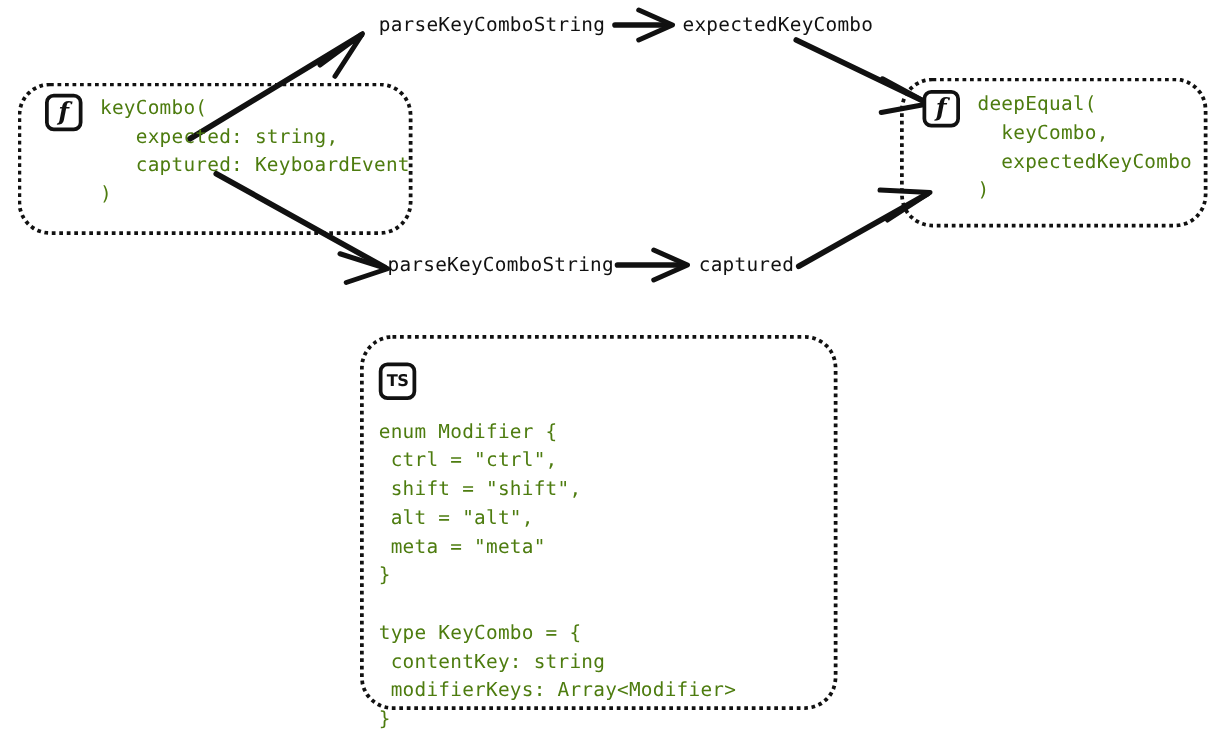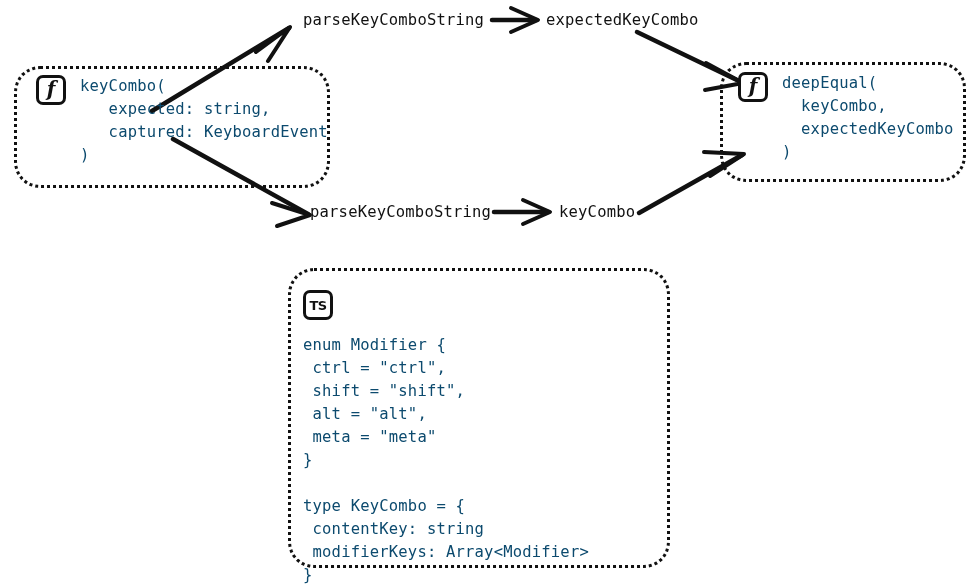--- a/index.html
+++ b/index.html
@@ -62,21 +62,21 @@
     font-family: "DejaVu Sans", "Liberation Sans", sans-serif;
     font-style: normal;
     font-size: 13px;
     letter-spacing: -0.5px;
   }
   .code {
     white-space: pre;
     font-size: 15.5px;
     line-height: 23px;
     letter-spacing: 0.2px;
-    color: #0c4a6e;
+    color: #4d7c0f;
   }
   .edge-label {
     position: absolute;
     white-space: nowrap;
     font-size: 15.5px;
     line-height: 20px;
     letter-spacing: 0.2px;
     color: #111111;
   }
 </style>
@@ -153,15 +153,15 @@
  modifierKeys: Array&lt;Modifier&gt;
 }</div>
   </div>
 
   <div class="edge-label" style="left:303px; top:10px;">parseKeyComboString</div>
 
   <div class="edge-label" style="left:546px; top:10px;">expectedKeyCombo</div>
 
   <div class="edge-label" style="left:310px; top:202px;">parseKeyComboString</div>
 
-  <div class="edge-label" style="left:559px; top:202px;">keyCombo</div>
+  <div class="edge-label" style="left:559px; top:202px;">captured</div>
 
 </div>
 
 </body></html>

